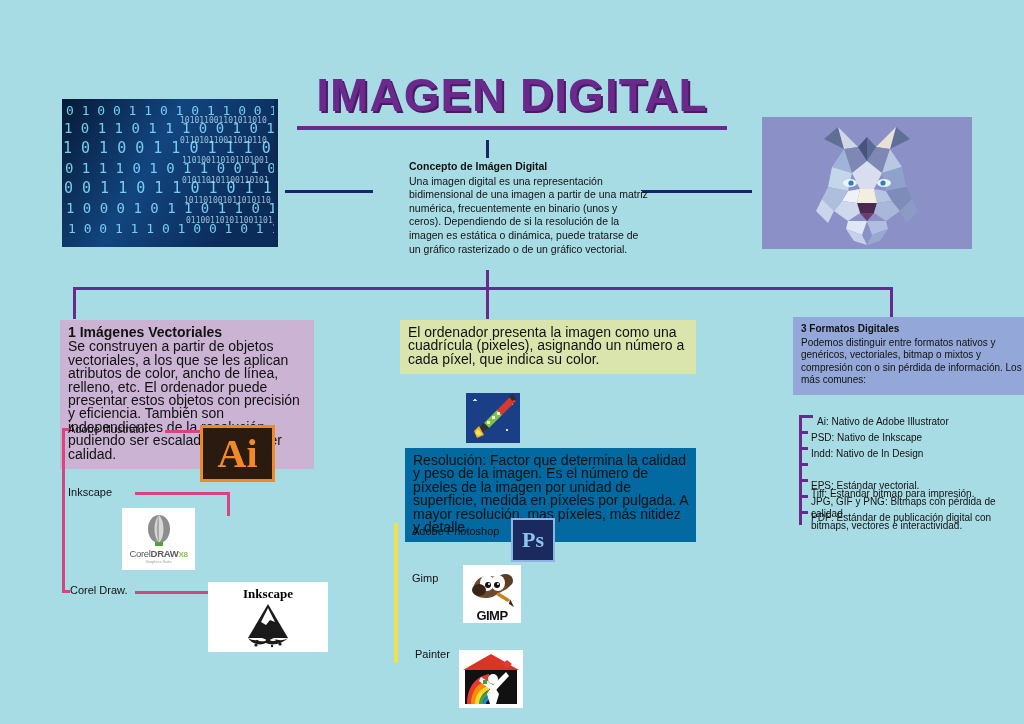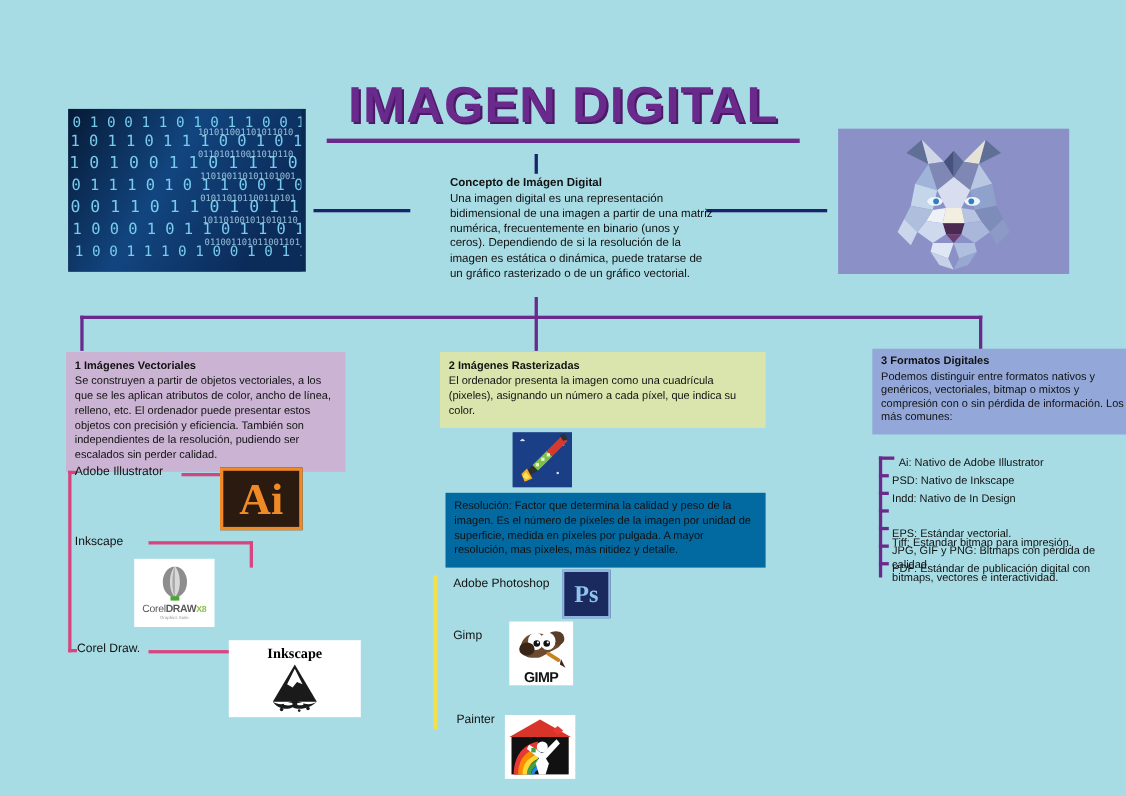--- a/index.html
+++ b/index.html
@@ -47,21 +47,21 @@
   #bracket-right{left:890px;top:287px;width:3px;height:32px;background:#6a2a8c;}
   #bracket-mid{left:486px;top:270px;width:3px;height:49px;background:#6a2a8c;}
 
   
   #concept-block{
     left:409px;top:160px;width:240px;
     font-size:10.5px;line-height:13.6px;color:#111;
   }
   .block-heading{font-weight:bold;display:block;margin-bottom:1px;}
 
-  .info-box{padding:6px 8px 8px 8px;color:#111;font-size:10px;line-height:13.4px;}
+  .info-box{padding:6px 8px 8px 8px;color:#111;font-size:14px;line-height:13.4px;}
 
   #box-vectorial{
     left:60px;top:320px;width:238px;
     background:#cbb3d4;
   }
   #box-raster{
     left:400px;top:320px;width:280px;
     background:#d9e5ac;
   }
   #box-resolucion{
@@ -230,21 +230,20 @@
   <div class="abs" id="bracket-top"></div>
   <div class="abs" id="bracket-left"></div>
   <div class="abs" id="bracket-right"></div>
 
   <div class="abs info-box" id="box-vectorial">
     <span class="block-heading">1 Imágenes Vectoriales</span>
     <span>Se construyen a partir de objetos vectoriales, a los que se les aplican atributos de color, ancho de línea, relleno, etc. El ordenador puede presentar estos objetos con precisión y eficiencia. También son independientes de la resolución, pudiendo ser escalados sin perder calidad.</span>
   </div>
 
   <div class="abs info-box" id="box-raster">
-    <span class="block-heading">2 Imágenes Rasterizadas</span>
     <span>El ordenador presenta la imagen como una cuadrícula (pixeles), asignando un número a cada píxel, que indica su color.</span>
   </div>
 
   <div class="abs" id="logo-rocket">
     <svg width="54" height="50" viewBox="0 0 54 50">
       <rect width="54" height="50" fill="#1a3f86"></rect>
       <g fill="#ffffff" opacity="0.85">
         <rect x="8" y="6" width="2" height="2"></rect>
           <rect x="7" y="7" width="4" height="1"></rect>
         <rect x="44" y="10" width="2" height="2"></rect>

